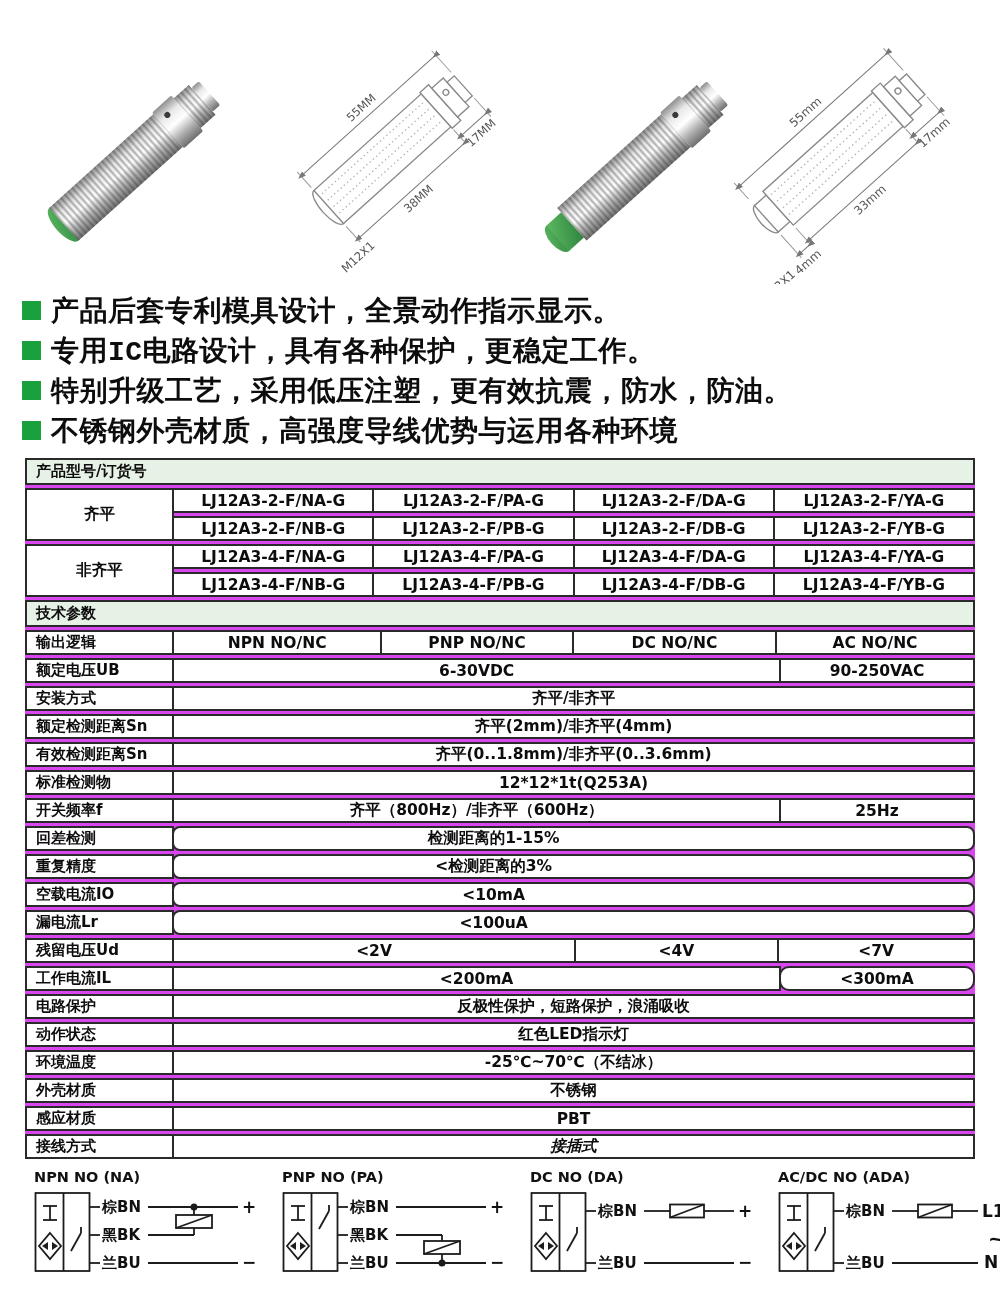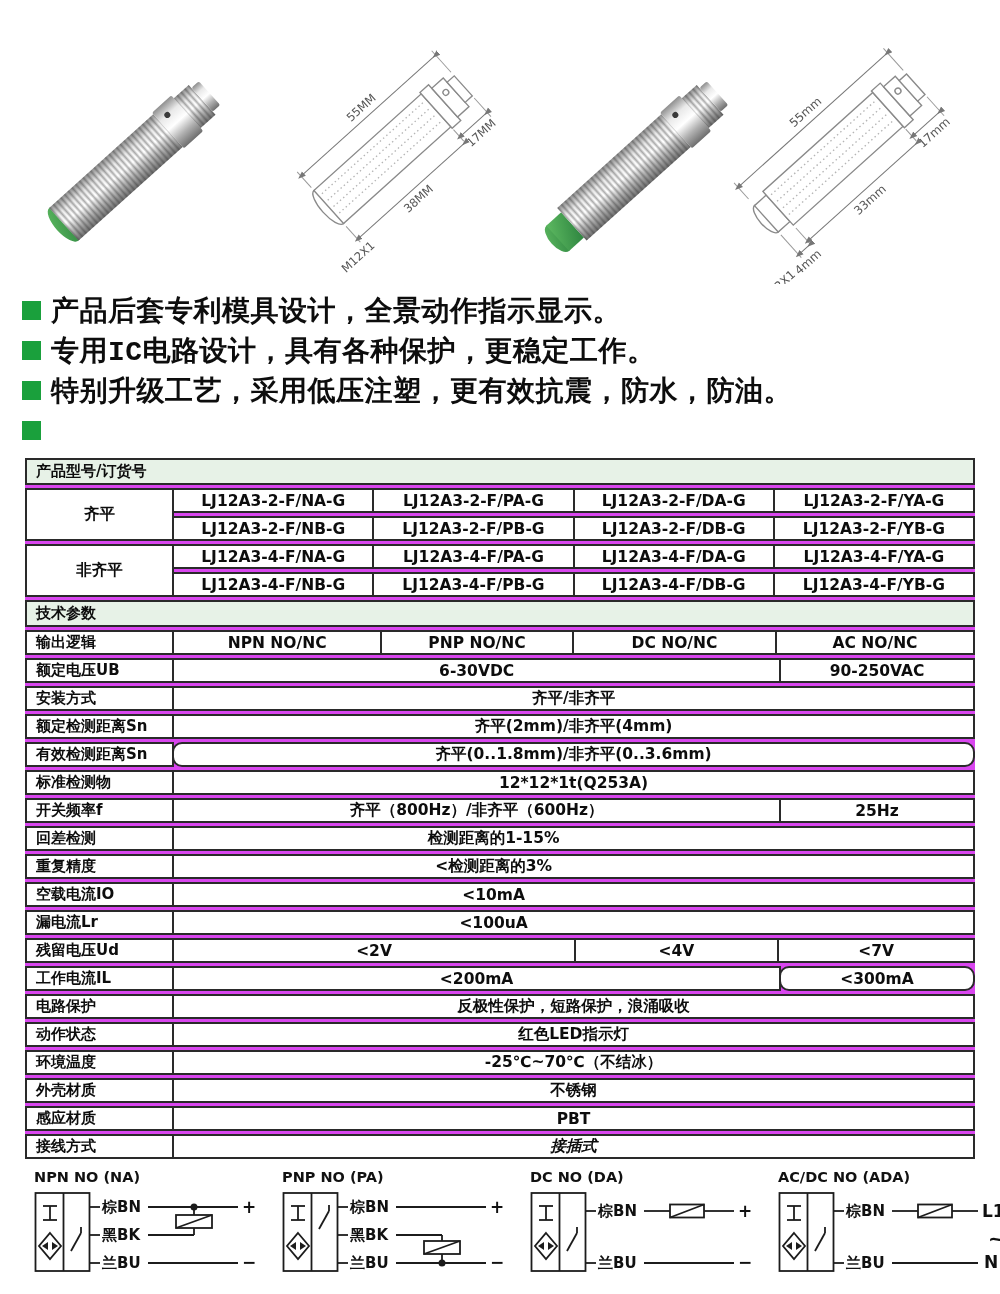--- a/index.html
+++ b/index.html
@@ -34,21 +34,21 @@
   .m-label{flex:0 0 15.7%;height:auto;}
   .m-rows{flex:1;margin-left:-2px;display:flex;flex-direction:column;}
   .m-row{display:flex;}
   .m-row + .m-row{margin-top:3px;}
   .m-cell{flex:1 1 25%;}
   .m-cell + .m-cell{margin-left:-2px;}
   .t-row{display:flex;margin-bottom:3px;}
   .t-row:last-child{margin-bottom:0;}
   .t-label{justify-content:flex-start;padding-left:9px;font-size:15px;flex:0 0 15.7%;}
   .t-val{margin-left:-2px;}
-  .shift{padding-right:160px;}
+  .shift{padding-right:160px;border-radius:8px;}
   
   .wiring{display:flex;padding-left:34px;margin-top:10px;}
   .wiring svg{margin-right:16px;flex:none;}
   .wd-title{font-size:14.5px;font-weight:700;fill:#111;}
   .wire-lb{font-size:15px;font-weight:700;fill:#111;}
   .term-lb{font-size:17px;font-weight:700;fill:#111;}
   .wline{stroke:#1c1c1c;stroke-width:1.8;fill:none;}
 </style>
 </head>
 <body>
@@ -171,20 +171,21 @@
     <div class="feat">
       <span class="bullet"></span>
       <span class="feat-text">专用IC电路设计，具有各种保护，更稳定工作。</span>
     </div>
     <div class="feat">
       <span class="bullet"></span>
       <span class="feat-text">特别升级工艺，采用低压注塑，更有效抗震，防水，防油。</span>
     </div>
     <div class="feat">
       <span class="bullet"></span>
+      <span class="feat-text">不锈钢外壳材质，高强度导线优势与运用各种环境</span>
     </div>
   </div>
 
 <div class="tables">
   <div class="band">产品型号/订货号</div>
   <div id="model-table">
       <div class="m-group">
         <div class="cell m-label">齐平</div>
         <div class="m-rows">
           <div class="m-row">
@@ -236,21 +237,21 @@
       <div class="t-row">
         <div class="cell t-label">安装方式</div>
         <div class="cell t-val" style="flex: 1 0 84.3%;">齐平/非齐平</div>
       </div>
       <div class="t-row">
         <div class="cell t-label">额定检测距离Sn</div>
         <div class="cell t-val" style="flex: 1 0 84.3%;">齐平(2mm)/非齐平(4mm)</div>
       </div>
       <div class="t-row">
         <div class="cell t-label">有效检测距离Sn</div>
-        <div class="cell t-val" style="flex: 1 0 84.3%; border-radius: 10px;">齐平(0..1.8mm)/非齐平(0..3.6mm)</div>
+        <div class="cell t-val" style="flex: 1 0 84.3%;">齐平(0..1.8mm)/非齐平(0..3.6mm)</div>
       </div>
       <div class="t-row">
         <div class="cell t-label">标准检测物</div>
         <div class="cell t-val" style="flex: 1 0 84.3%;">12*12*1t(Q253A)</div>
       </div>
       <div class="t-row">
         <div class="cell t-label">开关频率f</div>
         <div class="cell t-val" style="flex: 0 0 64.1%;">齐平（800Hz）/非齐平（600Hz）</div>
         <div class="cell t-val" style="flex: 1 0 20.2%;">25Hz</div>
       </div>

